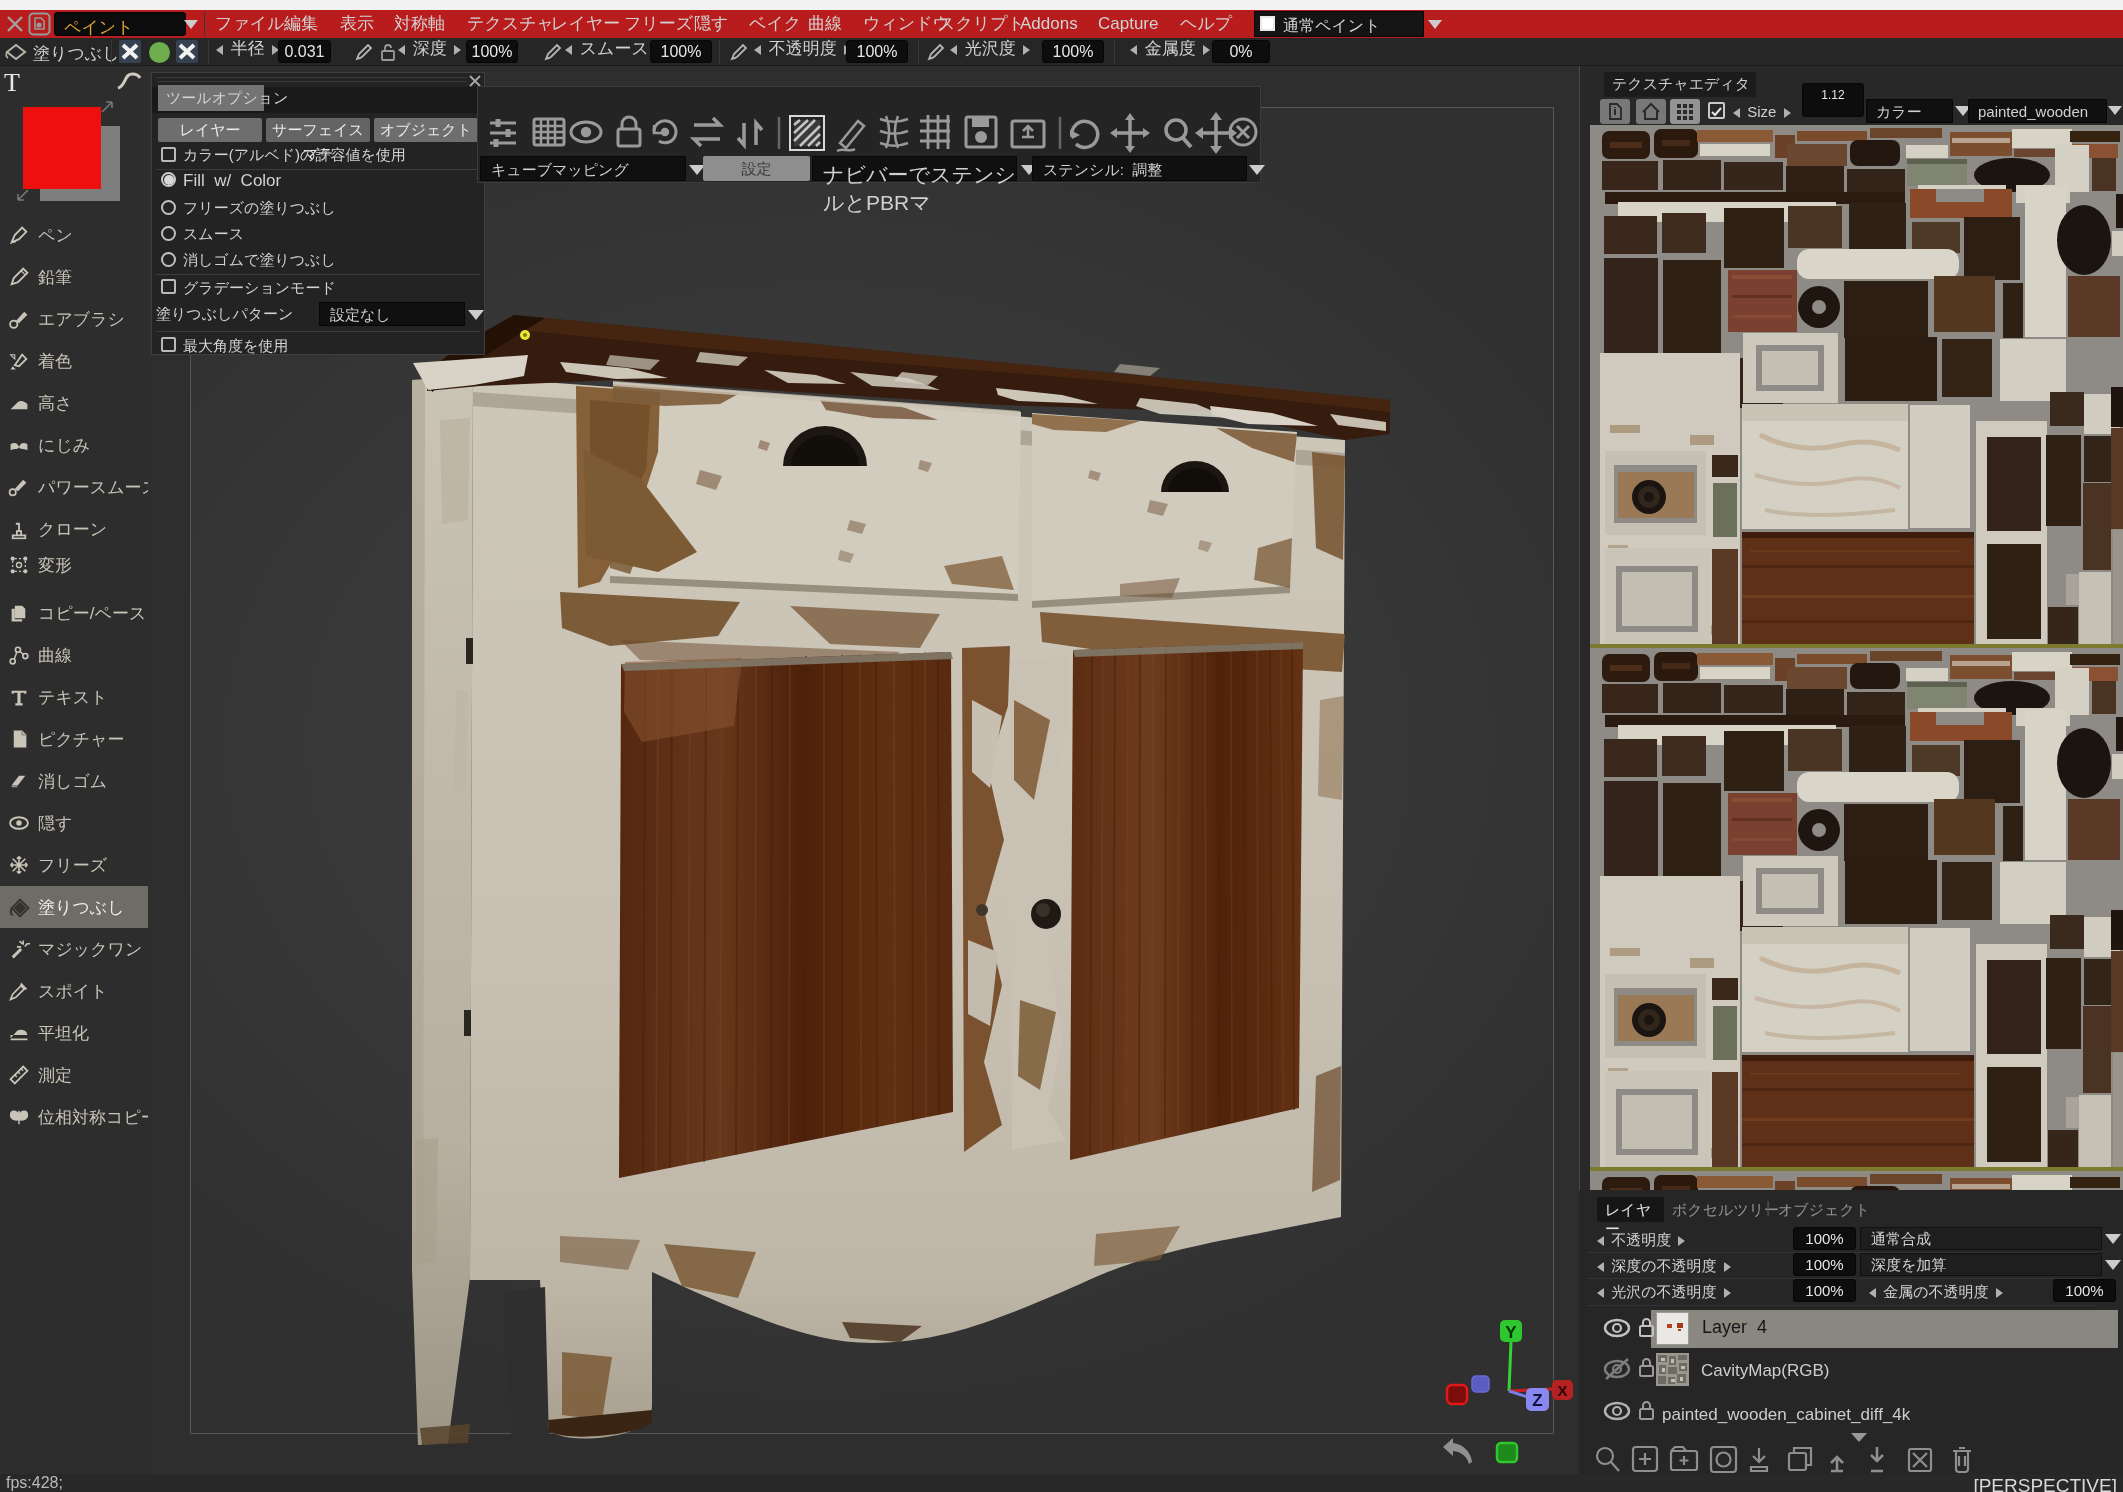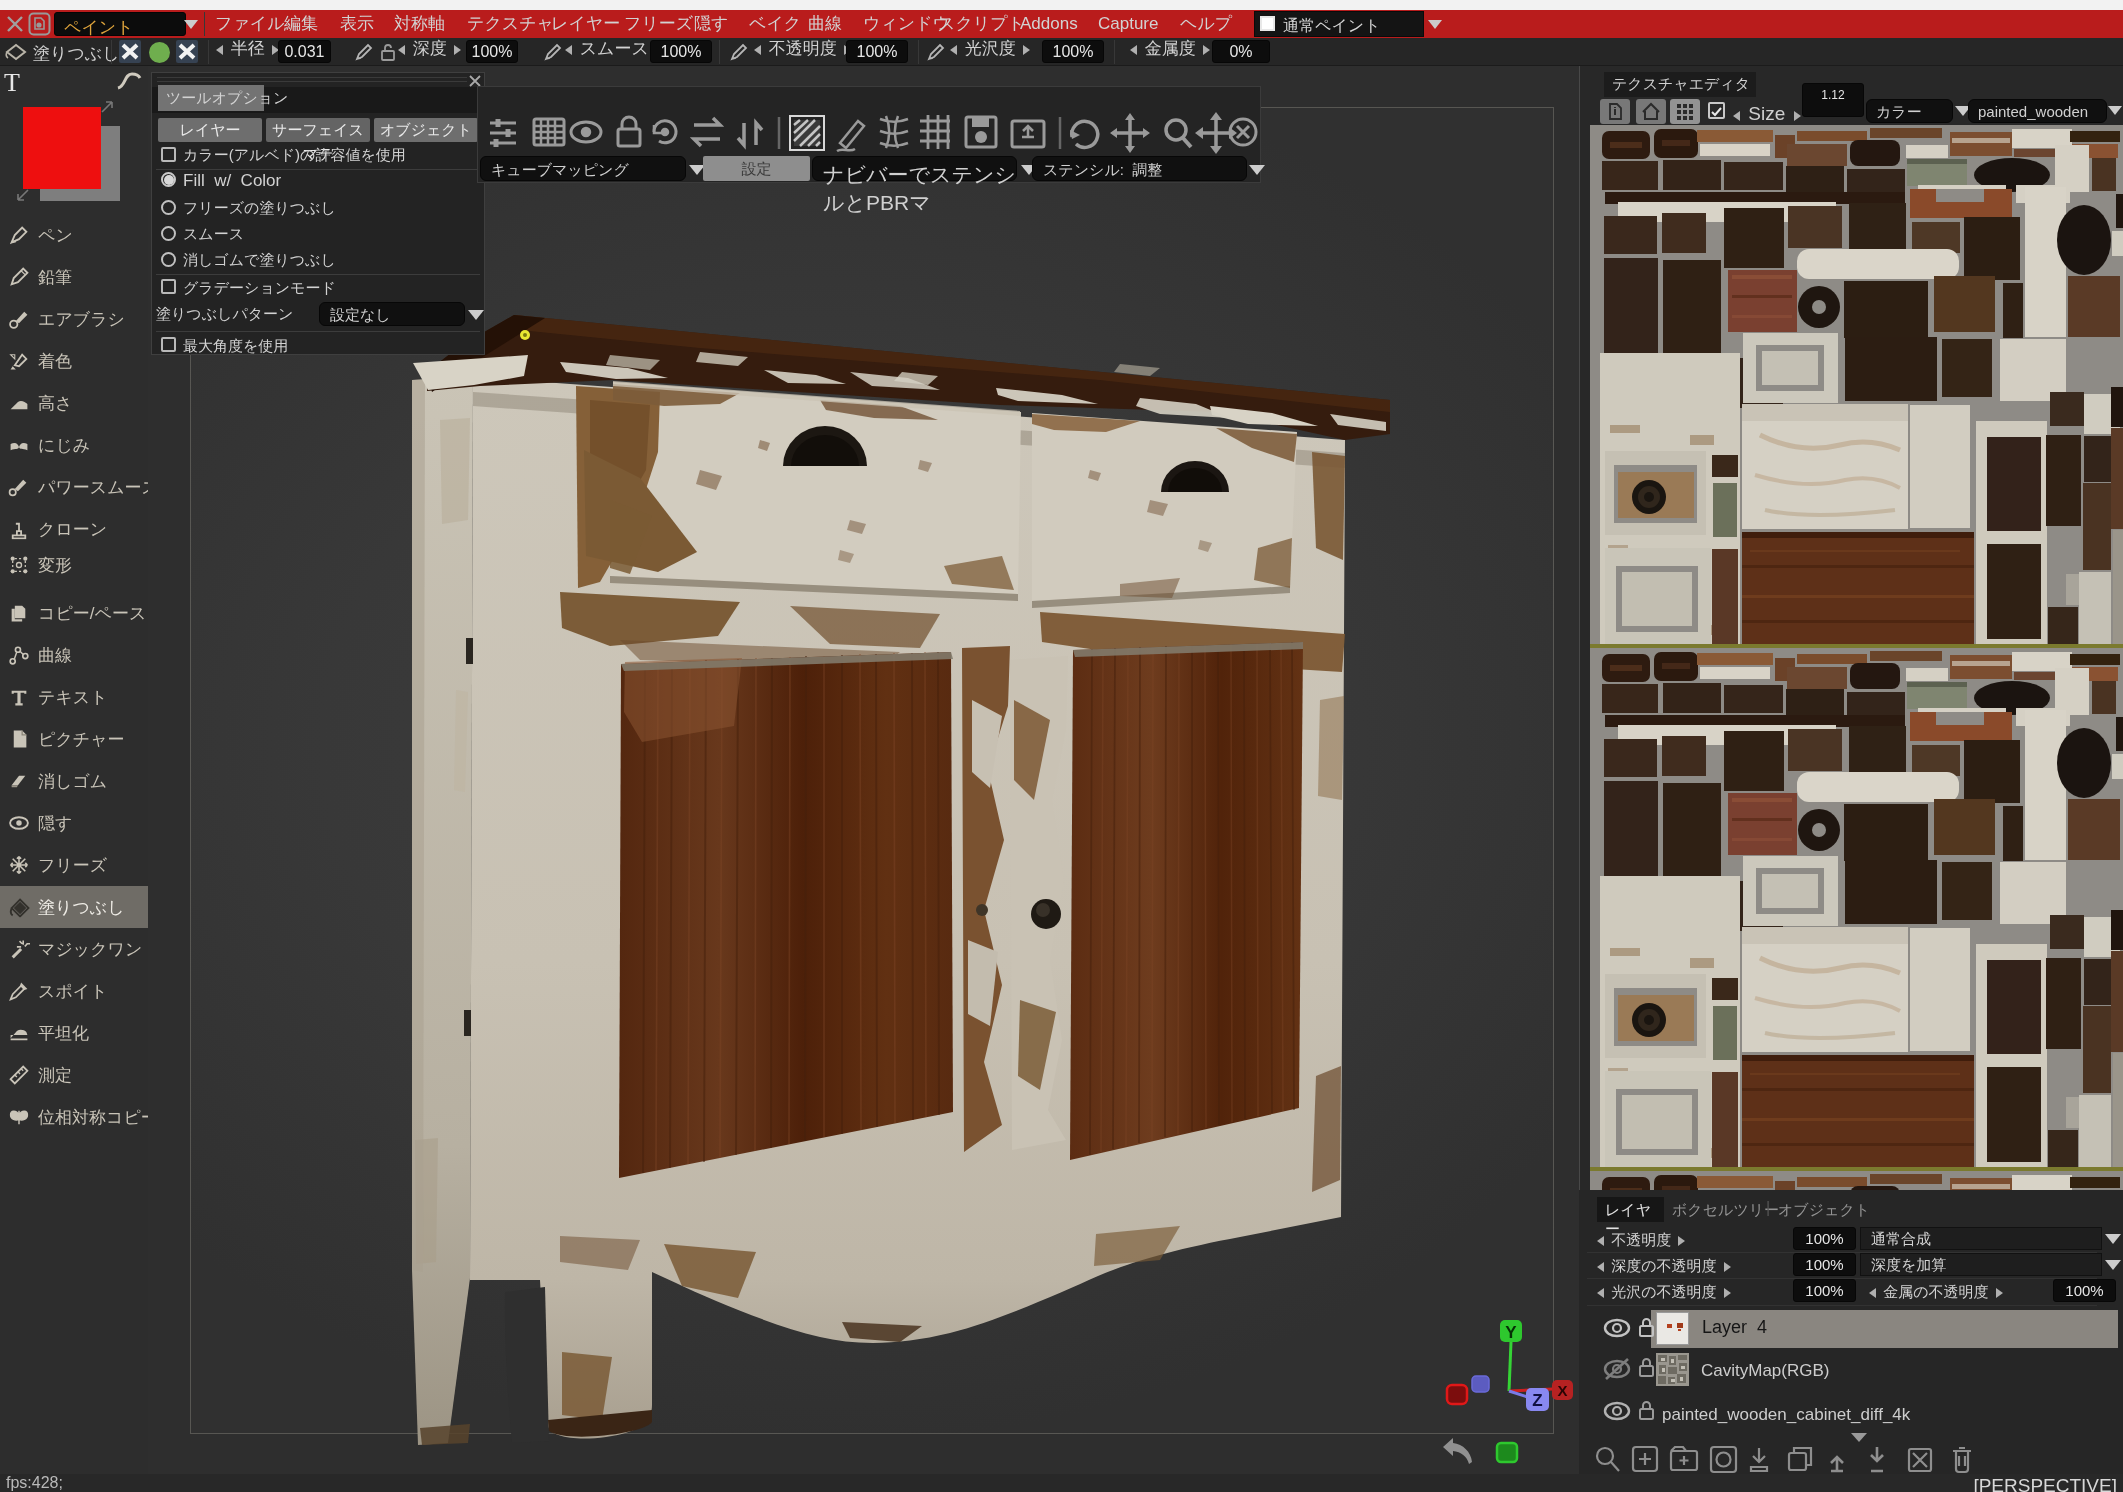--- a/index.html
+++ b/index.html
@@ -1,18 +1,18 @@
 <!DOCTYPE html>
 <html><head><meta charset="utf-8"><style>
 html,body{margin:0;padding:0;background:#2c2c2c;width:2123px;height:1492px;overflow:hidden}
 *{box-sizing:border-box}
 body{font-family:"Liberation Sans",sans-serif;color:#d4d4d4;-webkit-font-smoothing:antialiased}
 .abs{position:absolute}
 .box{background:#0d0d0d;border:1px solid #070707;border-radius:3px;color:#e6e6e6;text-align:center}
-.dd{background:#101010;border:1px solid #070707;border-radius:6px;color:#d0d0d0}
+.dd{background:#101010;border:1px solid #070707;border-radius:1px;color:#d0d0d0}
 .tri{width:0;height:0;display:inline-block}
 .sep{position:absolute;width:1px;background:#191919;border-right:1px solid #383838}
 .mi{position:absolute;top:0;line-height:28px;font-size:17px;color:#d2d2d2;white-space:nowrap}
 .la,.ra{display:inline-block;width:0;height:0;border-top:5.5px solid transparent;border-bottom:5.5px solid transparent;vertical-align:-1px}
 .la{border-right:7px solid #b0b0b0;margin-right:3px}
 .ra{border-left:7px solid #b0b0b0;margin-left:3px}
 .tl{position:absolute;left:0;width:148px;height:42px}
 .tl .lab{position:absolute;left:38px;top:50%;transform:translateY(-50%);font-size:17px;color:#c9c4b8;white-space:nowrap}
 .tl svg{position:absolute;left:8px;top:50%;transform:translateY(-50%)}
 .hl{background:#6f6c66}
@@ -633,21 +633,21 @@
         <rect x="13" y="11" width="4" height="4"></rect>
         <rect x="19" y="11" width="4" height="4"></rect>
         <rect x="7" y="17" width="4" height="4"></rect>
         <rect x="13" y="17" width="4" height="4"></rect>
         <rect x="19" y="17" width="4" height="4"></rect>
       </g>
     </svg></div>
 <div class="abs" style="left:1708px;top:102px;width:17px;height:17px;border:2px solid #c8c8c8;border-radius:2px"><svg width="13" height="13">
       <path d="M2,7 L5,10 L11,3" stroke="#e8e8e8" fill="none" stroke-width="2"></path>
     </svg></div>
-<span class="abs" style="left:1733px;top:103px;font-size:19px;color:#d0d0d0"><i class="la"></i> Size <i class="ra"></i></span>
+<span class="abs" style="left:1733px;top:103px;font-size:15px;color:#d0d0d0"><i class="la"></i> Size <i class="ra"></i></span>
 <div class="box abs" style="left:1802px;top:83px;width:62px;height:34px;font-size:12px;line-height:22px">1.12</div>
 <div class="dd abs" style="left:1866px;top:99px;width:87px;height:24px">
     <span style="position:absolute;left:9px;top:3px;font-size:15px">カラー</span>
   </div>
 <div class="abs tri" style="left:1955px;top:106px;border-left:8px solid transparent;border-right:8px solid transparent;border-top:10px solid #cccccc"></div>
 <div class="dd abs" style="left:1968px;top:99px;width:139px;height:24px">
     <span style="position:absolute;left:9px;top:3px;font-size:15px">painted_wooden</span>
   </div>
 <div class="abs tri" style="left:2108px;top:106px;border-left:7px solid transparent;border-right:7px solid transparent;border-top:9px solid #cccccc"></div>
 <svg class="abs" style="left:1590px;top:125px" width="533" height="1071" viewBox="-10 0 533 1071">

